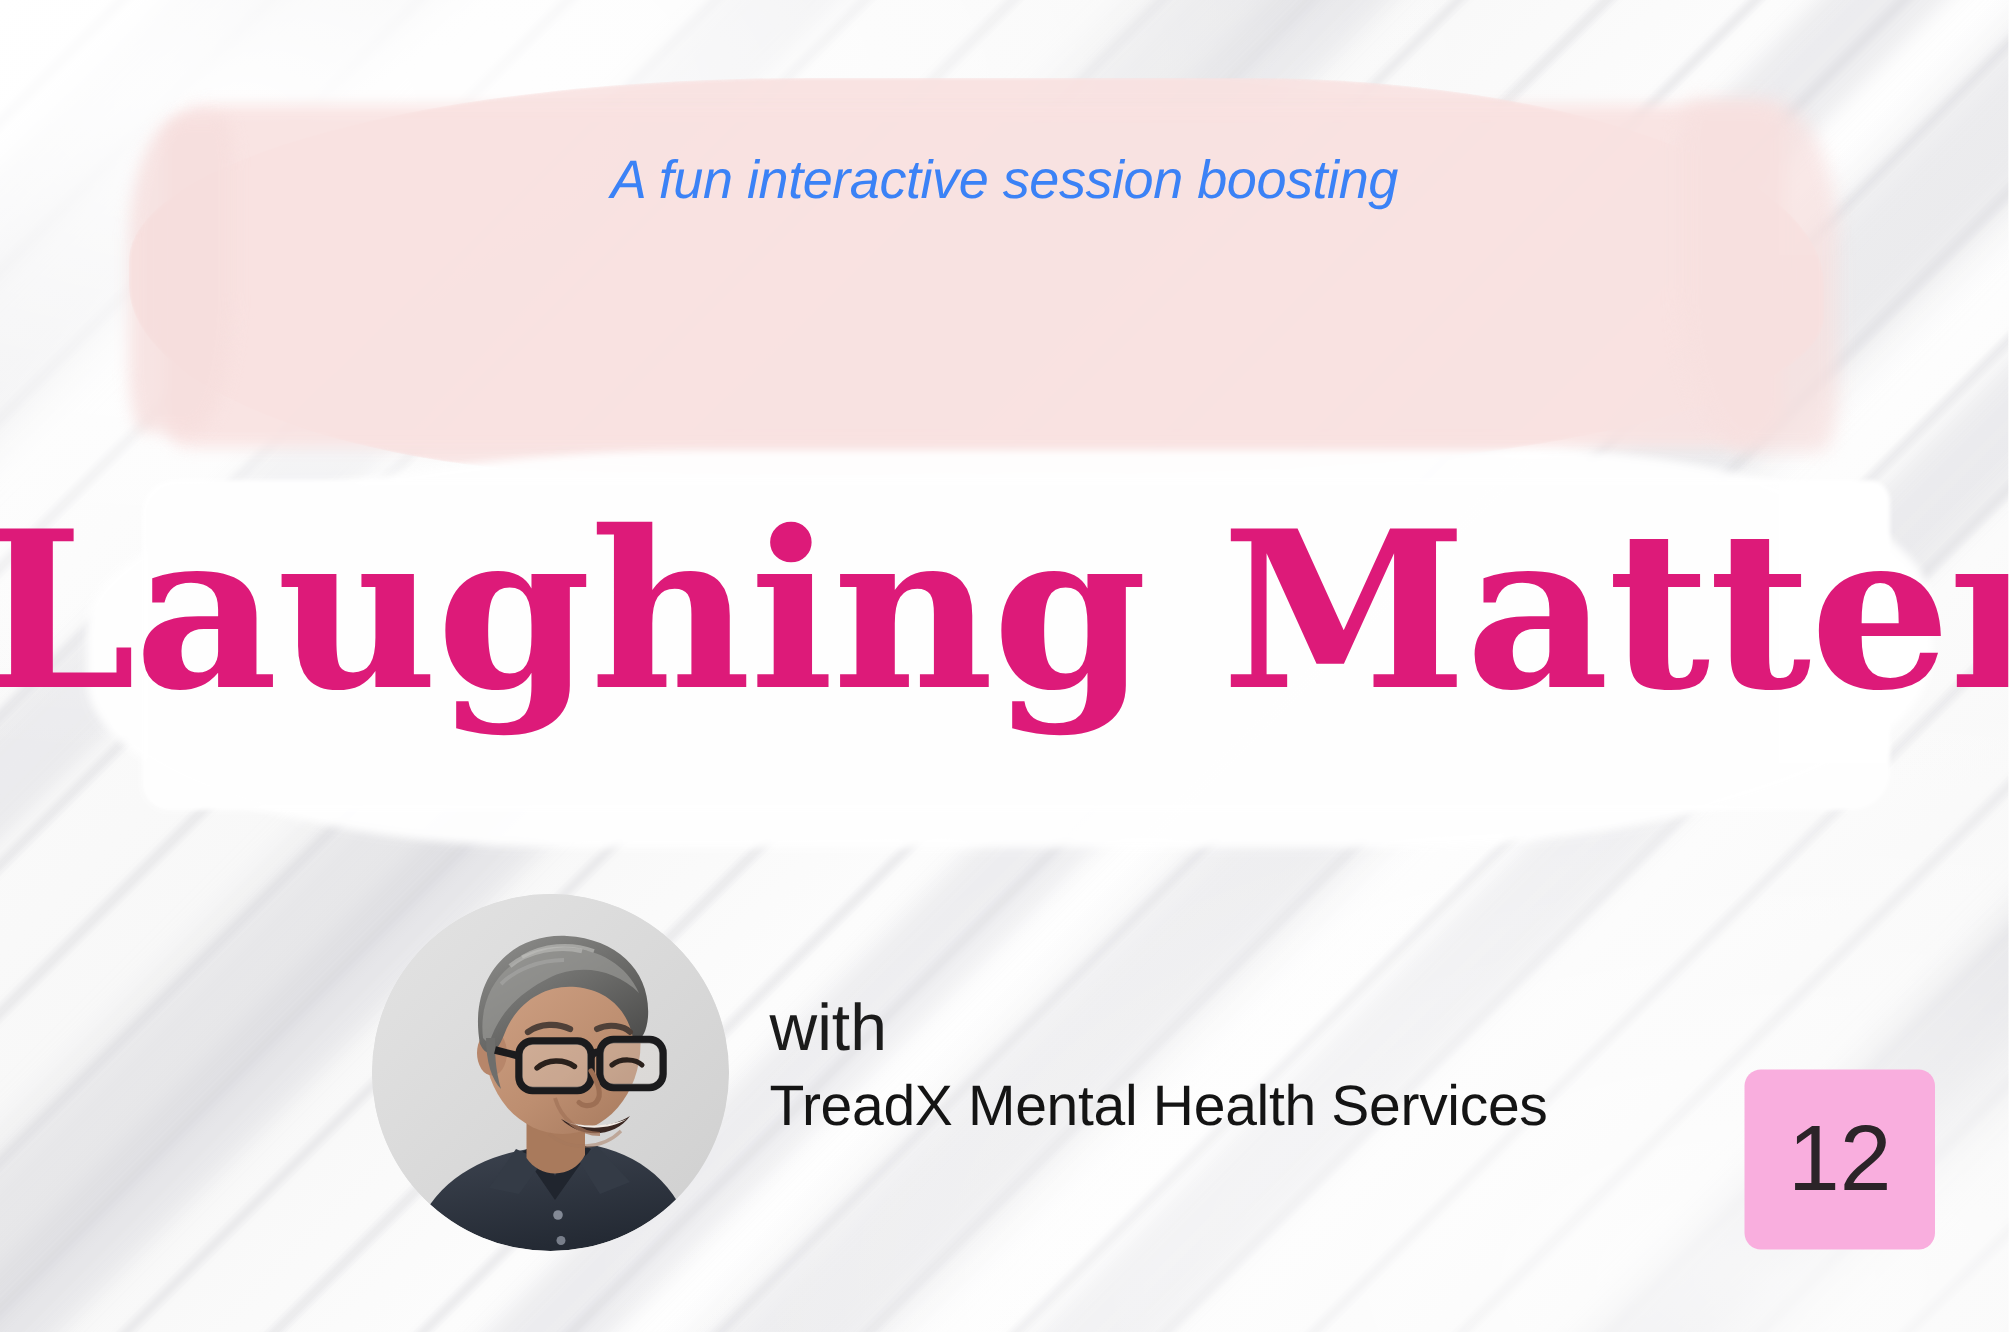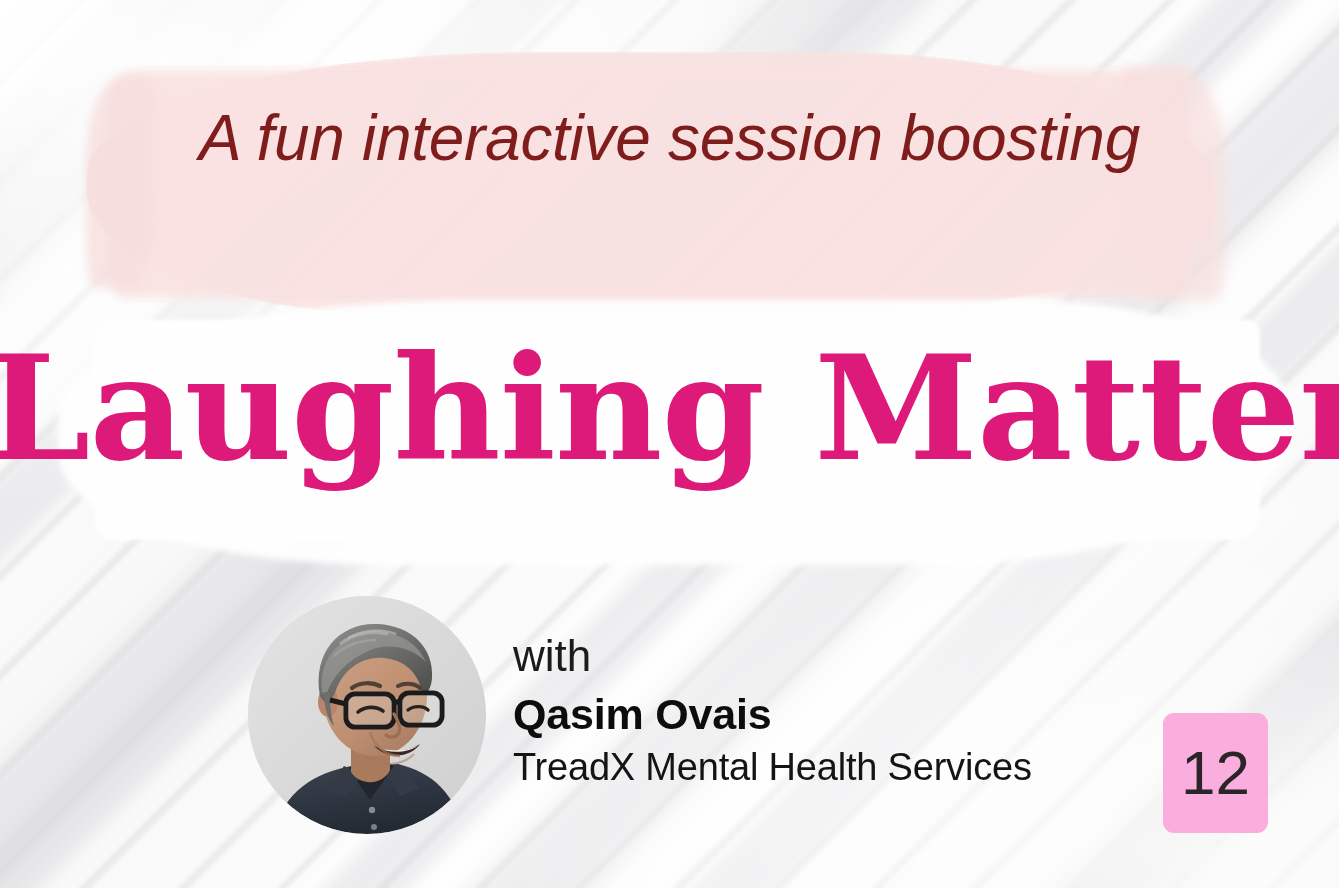--- a/index.html
+++ b/index.html
@@ -143,24 +143,24 @@
 
   
   .subtitle {
     position:absolute;
     left:0; top:96px;
     width:1339px;
     text-align:center;
     font-family:"Liberation Sans", sans-serif;
     font-style:italic;
     font-weight:400;
-    font-size:64px;
+    font-size:36px;
     line-height:1.33;
     letter-spacing:-0.3px;
-    color:#7f1d1d;
+    color:#3b82f6;
   }
   .subtitle span { display:block; }
 
   
   .title {
     position:absolute;
     left:0; top:332px;
     width:1339px;
     text-align:center;
     font-family:"DejaVu Serif", "Liberation Serif", serif;
@@ -217,21 +217,21 @@
     font-weight:400;
     color:#141414;
     line-height:1.38;
     letter-spacing:-0.2px;
   }
 
   
   .badge {
     position:absolute;
     left:1163px; top:713px;
-    width:105px; height:120px;
+    width:127px; height:120px;
     background:#f9aede;
     border-radius:11px;
     display:flex;
     align-items:center;
     justify-content:center;
     font-size:62px;
     font-weight:400;
     color:#2b2428;
     letter-spacing:0px;
     line-height:1;
@@ -344,20 +344,19 @@
 
           <path d="M122 136 C126 150 138 160 152 160" stroke="#a3745a" stroke-width="2.6" fill="none" opacity=".75"></path>
 
           <path d="M118 160 C132 172 154 170 166 158" stroke="#a5775c" stroke-width="2.2" fill="none" opacity=".5"></path>
         </g>
       </svg>
     </div>
 
     <div class="speaker-text">
       <div class="with-label">with</div>
-      <div class="speaker-name">Qasim Ovais</div>
       <div class="speaker-org">TreadX Mental Health Services</div>
     </div>
   </div>
 
   <div class="badge">12</div>
 
 </div>
 
 </body></html>

